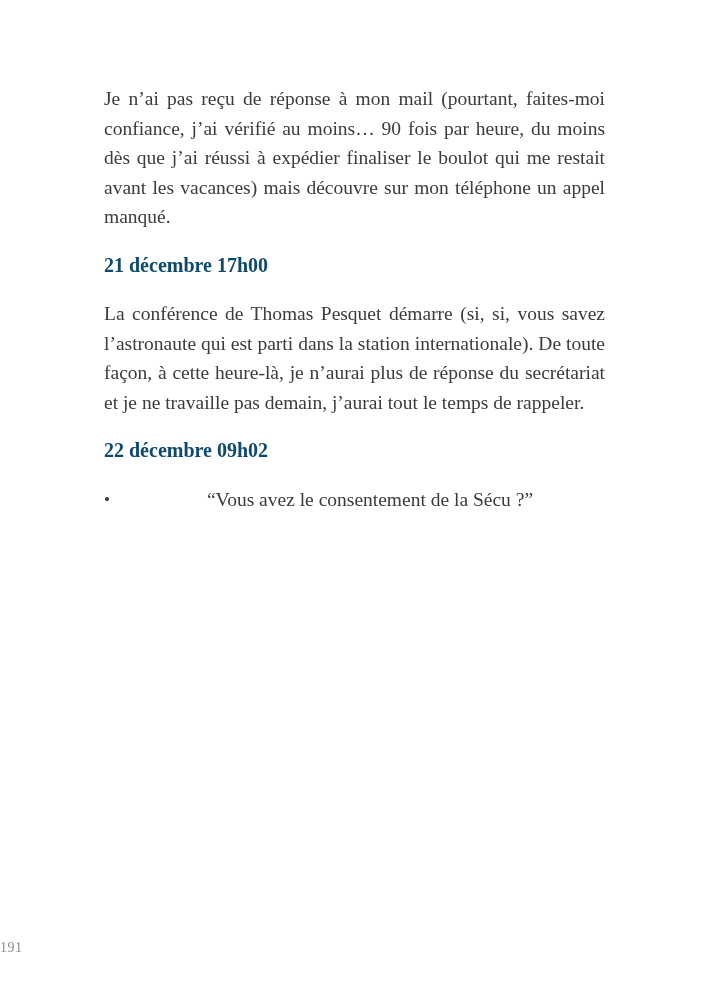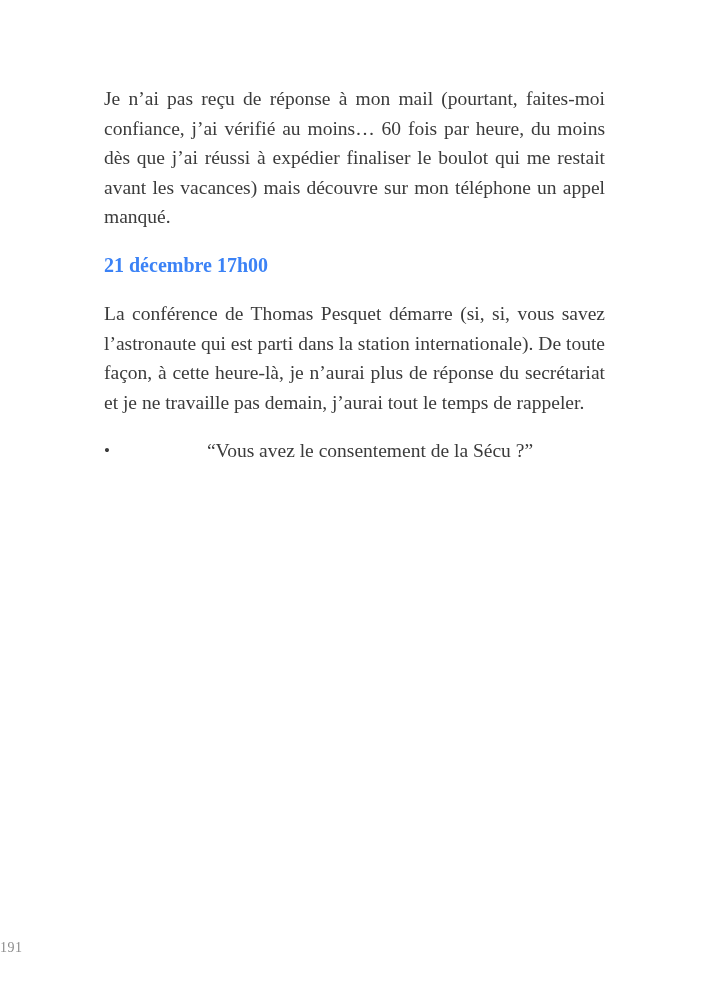--- a/index.html
+++ b/index.html
@@ -24,21 +24,21 @@
   .para {
     font-size: 19.5px;
     line-height: 29.5px;
     text-align: justify;
     margin: 0 0 19px 0;
   }
   .heading {
     font-size: 20px;
     line-height: 29.5px;
     font-weight: bold;
-    color: #3b82f6;
+    color: #0c4a6e;
     text-align: left;
     margin: 0 0 19px 0;
   }
   .bullet-row {
     display: flex;
     align-items: flex-start;
     font-size: 19.5px;
     line-height: 29.5px;
     margin: 0 0 19px 0;
   }
@@ -62,28 +62,29 @@
     line-height: 14px;
     color: #8c8c8c;
     letter-spacing: 0.5px;
   }
 </style>
 </head>
 <body>
 
 <div class="page">
 
-  <p class="para">Je n’ai pas reçu de réponse à mon mail (pourtant, faites-moi confiance, j’ai vérifié au moins… 60 fois par heure, du moins dès que j’ai réussi à expédier finaliser le boulot qui me restait avant les vacances) mais découvre sur mon téléphone un appel manqué.</p>
+  <p class="para">Je n’ai pas reçu de réponse à mon mail (pourtant, faites-moi confiance, j’ai vérifié au moins… 90 fois par heure, du moins dès que j’ai réussi à expédier finaliser le boulot qui me restait avant les vacances) mais découvre sur mon téléphone un appel manqué.</p>
 
 
 
   <h2 class="heading">21 décembre 17h00</h2>
 
   <p class="para">La conférence de Thomas Pesquet démarre (si, si, vous savez l’astronaute qui est parti dans la station internationale). De toute façon, à cette heure-là, je n’aurai plus de réponse du secrétariat et je ne travaille pas demain, j’aurai tout le temps de rappeler.</p>
 
+  <h2 class="heading">22 décembre 09h02</h2>
 
 
 
   <div class="bullet-row">
     <span class="bullet-glyph">•</span>
     <span class="bullet-text">“Vous avez le consentement de la Sécu&nbsp;?”</span>
   </div>
 
 </div>
 

